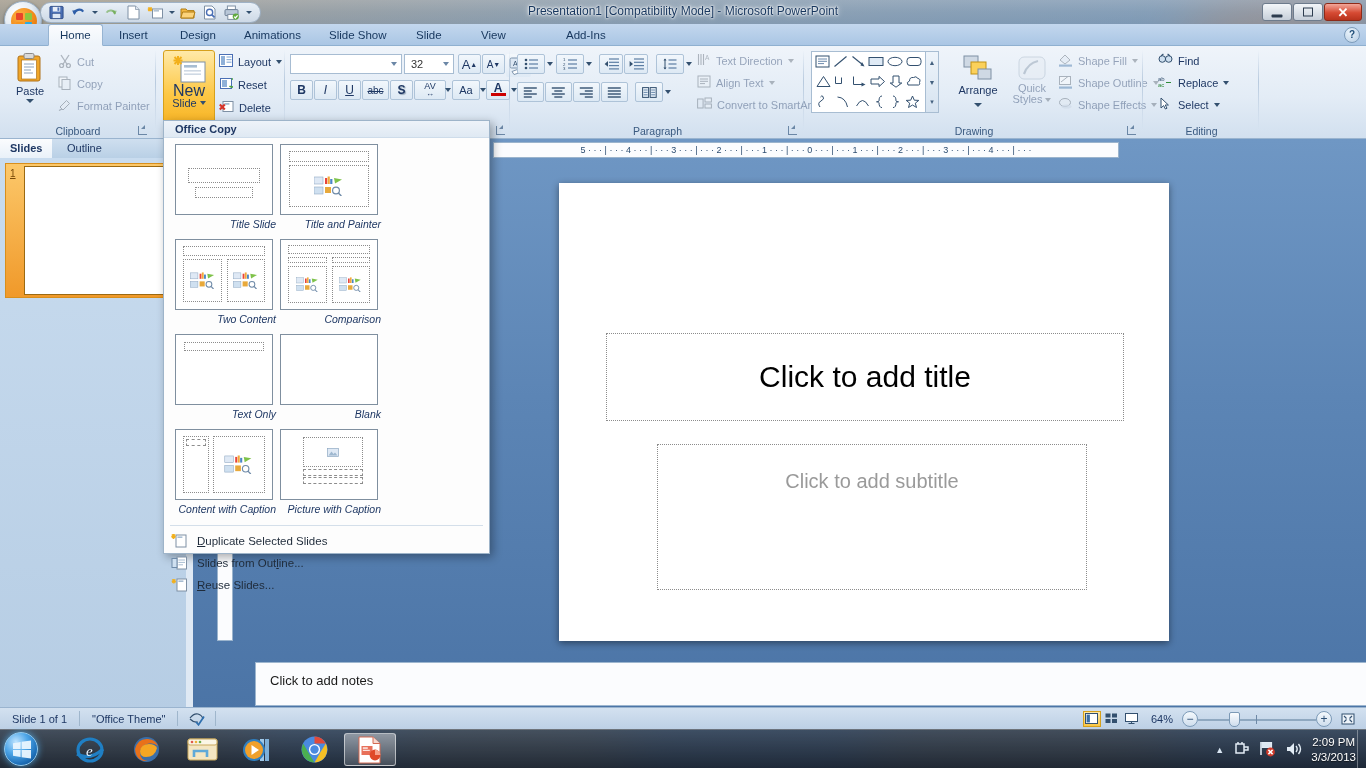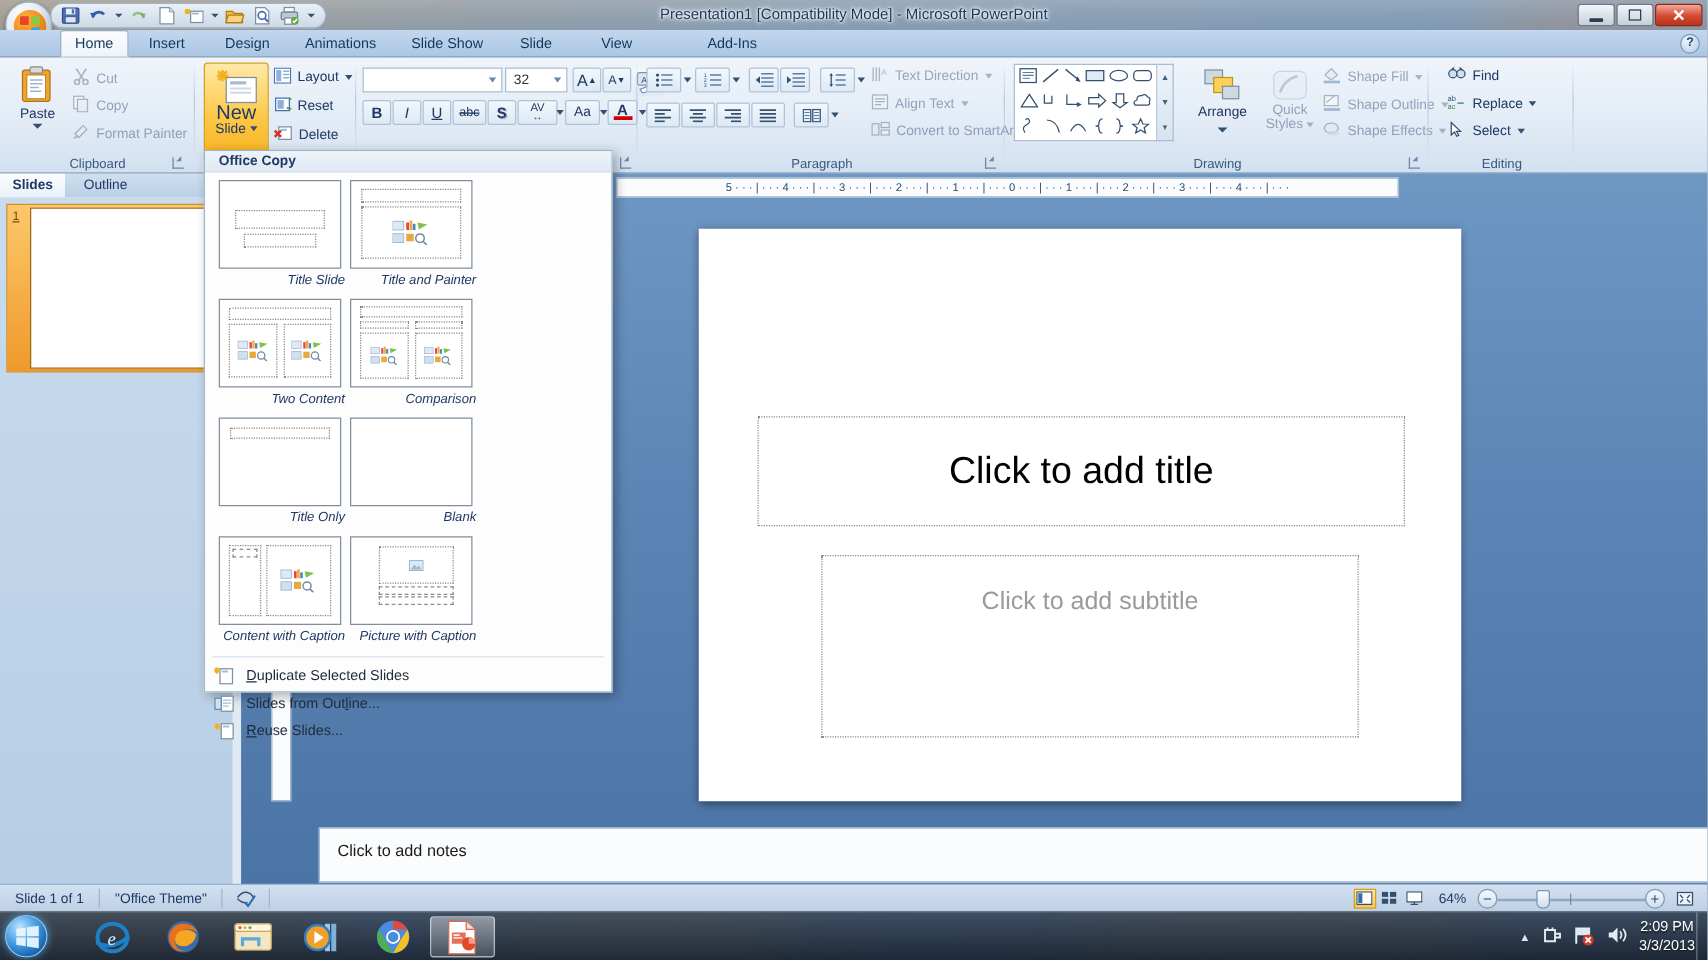--- a/index.html
+++ b/index.html
@@ -1021,21 +1021,21 @@
               </svg>
           </div>
         </div>
         <div class="lm-name">Comparison</div>
       </div>
 
       <div class="lm-cell">
         <div class="lm-thumb">
           <div class="dbox" style="left:8px;top:7px;right:8px;height:9px"></div>
         </div>
-        <div class="lm-name">Title Only</div>
+        <div class="lm-name">Text Only</div>
       </div>
 
       <div class="lm-cell">
         <div class="lm-thumb"></div>
         <div class="lm-name">Blank</div>
       </div>
 
       <div class="lm-cell">
         <div class="lm-thumb">
           <div class="dbox" style="left:7px;top:6px;width:26px;bottom:6px"></div>

